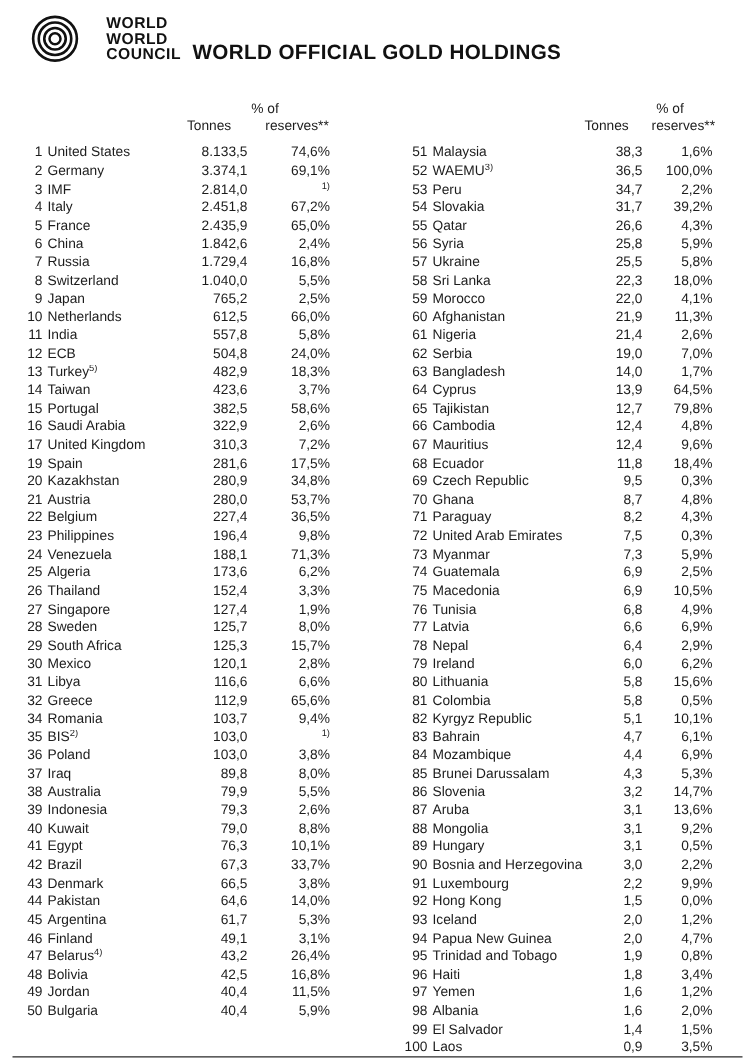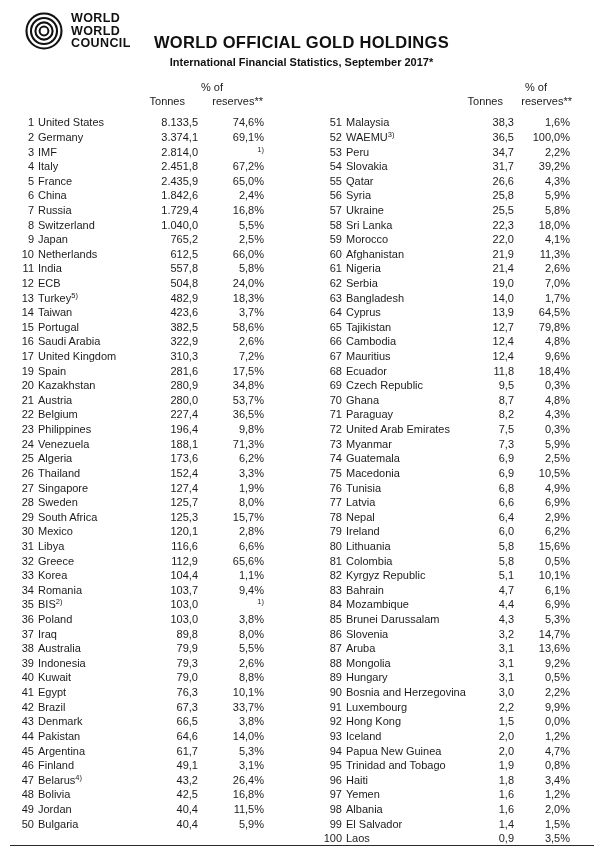--- a/index.html
+++ b/index.html
@@ -7,21 +7,21 @@
   body {
     width:603px; height:851px;
     font-family:"Liberation Sans", sans-serif;
     color:#1c1c1c;
     position:relative;
     overflow:hidden;
   }
   .page { position:absolute; inset:0; background:#fff; }
 
   
-  .logo { position:absolute; top:11px; left:24px; display:flex; align-items:center; gap:7px; }
+  .logo { position:absolute; top:11px; left:24px; display:flex; align-items:center; gap:21px; }
   .logo-rings { width:40px; height:40px; }
   .logo-text { font-weight:bold; font-size:12.5px; line-height:12.5px; letter-spacing:0.4px; color:#111; }
 
   
   .title {
     position:absolute; top:33px; left:0; width:603px;
     text-align:center; font-weight:bold; font-size:16.5px; letter-spacing:0.3px; color:#111;
   }
   .subtitle {
     position:absolute; top:56px; left:0; width:603px;
@@ -69,21 +69,20 @@
       <circle cx="20" cy="20" r="4.4" fill="none" stroke="#111" stroke-width="2"></circle>
     </svg>
     <div class="logo-text">
       <div>WORLD</div>
       <div>WORLD</div>
       <div>COUNCIL</div>
     </div>
   </div>
 
   <div class="title">WORLD OFFICIAL GOLD HOLDINGS</div>
-  <div class="subtitle">International Financial Statistics, September 2017*</div>
 
   <div class="colhdr hdr-pct-top-left">% of</div>
   <div class="colhdr hdr-tonnes-left">Tonnes</div>
   <div class="colhdr hdr-pct-bottom-left">reserves**</div>
 
   <div class="colhdr hdr-pct-top-right">% of</div>
   <div class="colhdr hdr-tonnes-right">Tonnes</div>
   <div class="colhdr hdr-pct-bottom-right">reserves**</div>
 
   <div class="half half-left">
@@ -267,26 +266,20 @@
         <span class="c-tonnes">116,6</span>
         <span class="c-pct">6,6%</span>
       </div>
       <div class="row">
         <span class="c-rank">32</span>
         <span class="c-name">Greece</span>
         <span class="c-tonnes">112,9</span>
         <span class="c-pct">65,6%</span>
       </div>
       <div class="row">
-        <span class="c-rank">33</span>
-        <span class="c-name">Korea</span>
-        <span class="c-tonnes">104,4</span>
-        <span class="c-pct">1,1%</span>
-      </div>
-      <div class="row">
         <span class="c-rank">34</span>
         <span class="c-name">Romania</span>
         <span class="c-tonnes">103,7</span>
         <span class="c-pct">9,4%</span>
       </div>
       <div class="row">
         <span class="c-rank">35</span>
         <span class="c-name">BIS<sup>2)</sup></span>
         <span class="c-tonnes">103,0</span>
         <span class="c-pct"><sup>1)</sup></span>

